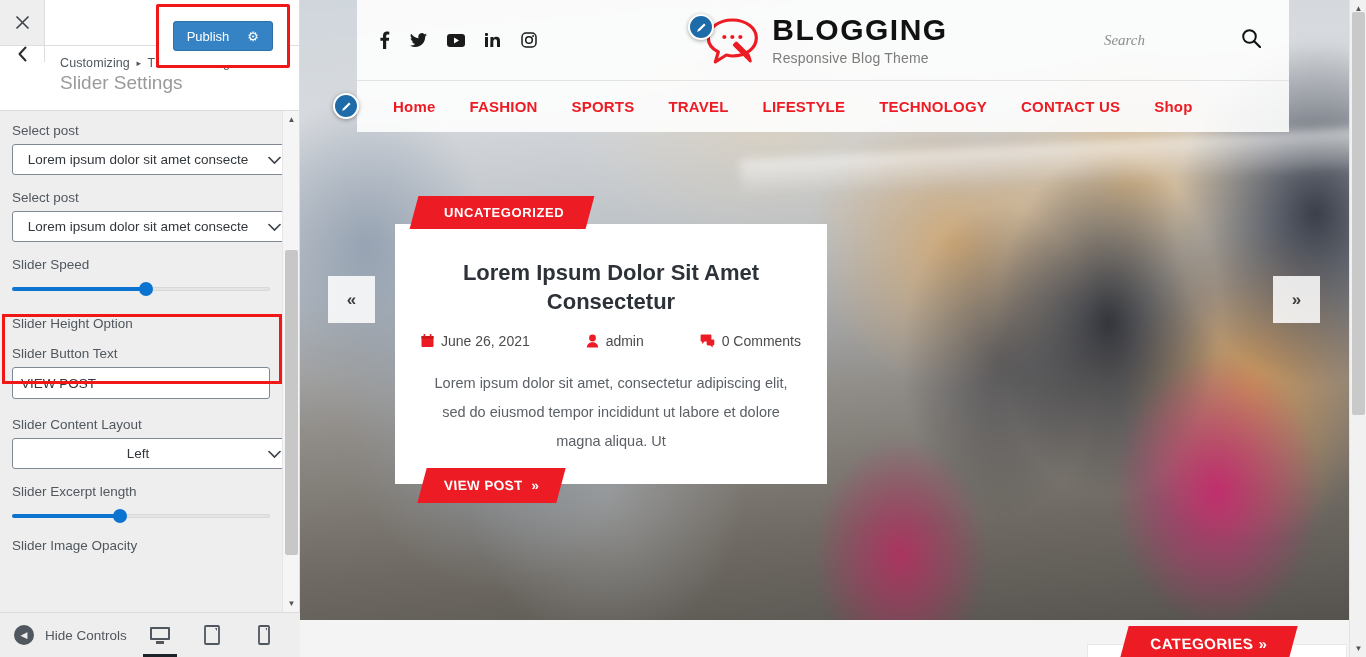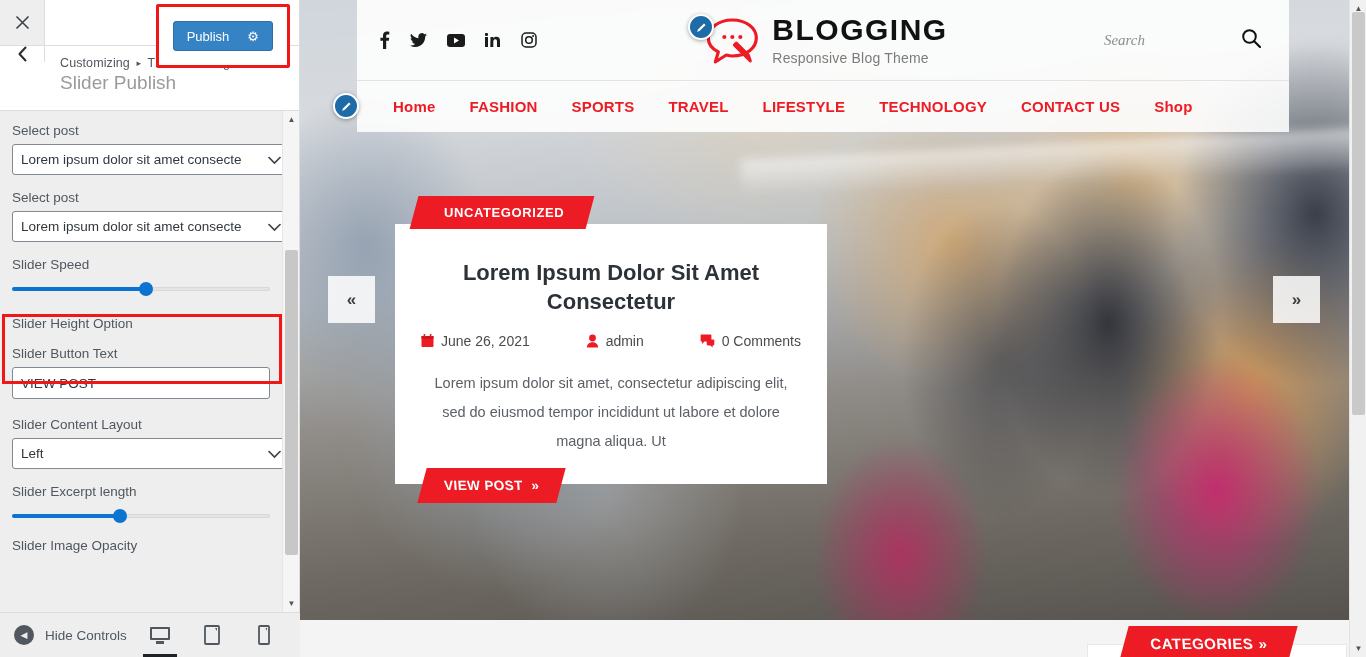--- a/index.html
+++ b/index.html
@@ -105,20 +105,21 @@
     width: 278px; height: 31px;
     background: #fff;
     border: 1px solid #7e8993;
     border-radius: 3px;
     display: flex; align-items: center;
     padding: 0 34px 0 8px;
     font-size: 13.5px; color: #32373c;
     cursor: pointer;
     overflow: hidden;
     white-space: nowrap;
+    justify-content: center;
   }
   .ctl-select .caret {
     position: absolute; right: 8px; top: 50%;
     transform: translateY(-50%);
     pointer-events: none;
     color: #444;
   }
   .ctl-input {
     width: 258px; height: 32px;
     background: #fff;
@@ -480,21 +481,21 @@
         <svg width="11" height="16" viewBox="0 0 11 16">
             <path d="M8.5 1.5 L2.5 8 L8.5 14.5" stroke="#2b2b2b" stroke-width="2" fill="none" stroke-linecap="round" stroke-linejoin="round"></path>
           </svg>
       </div>
       <div class="cz-titles">
         <div class="cz-breadcrumb">
           <span>Customizing</span>
           <span class="sep">▸</span>
           <span>Theme Settings</span>
         </div>
-        <div class="cz-title">Slider Publish</div>
+        <div class="cz-title">Slider Settings</div>
       </div>
     </div>
 
     <div class="cz-body">
 
       <div class="ctl">
         <span class="ctl-label">Select post</span>
         <div class="ctl-select">
           <span>Lorem ipsum dolor sit amet consecte</span>
           <span class="caret">

